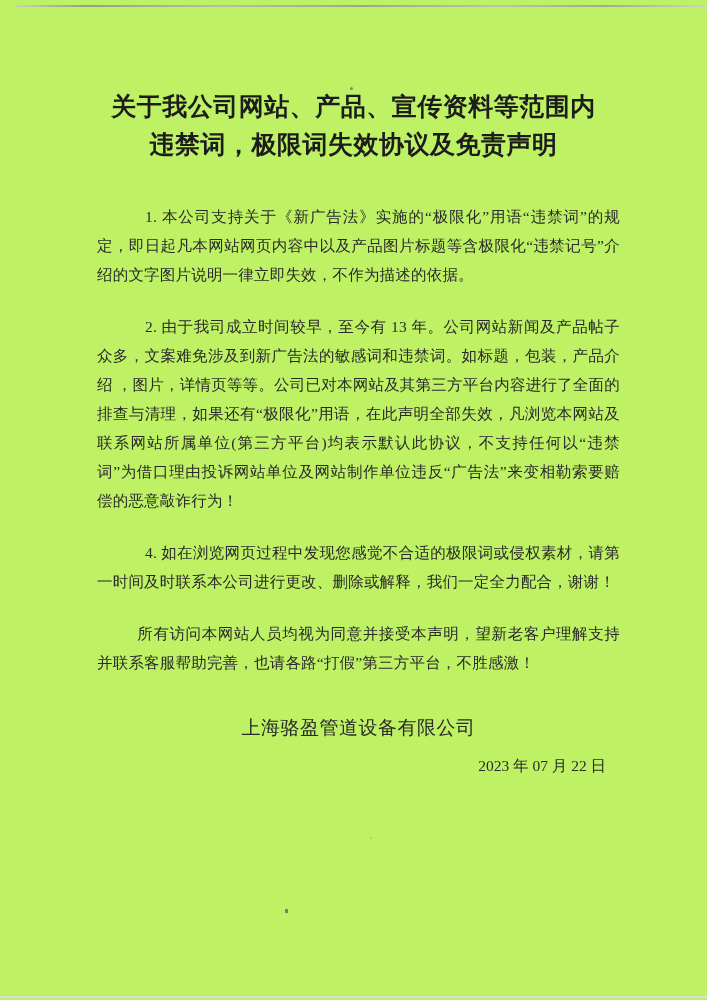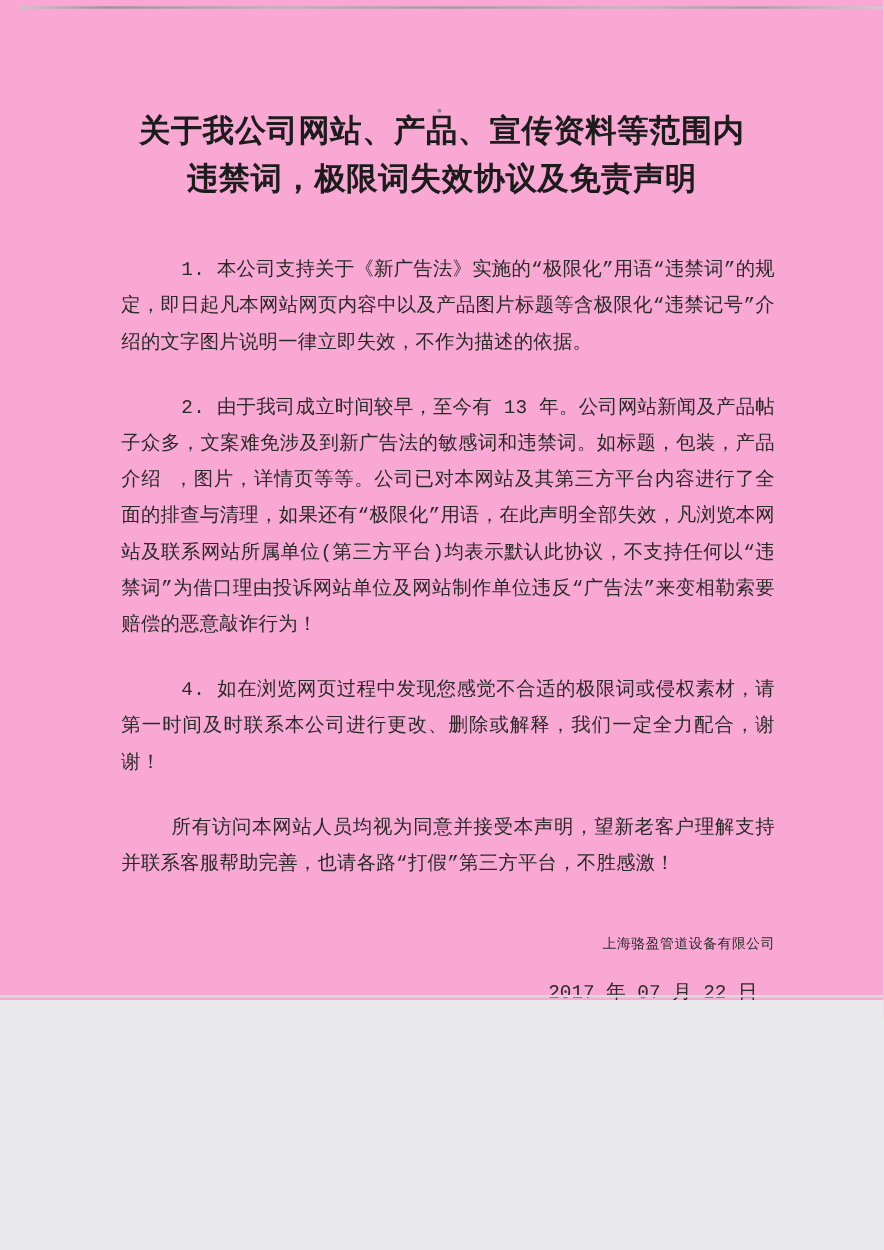--- a/index.html
+++ b/index.html
@@ -3,24 +3,24 @@
 <meta charset="utf-8">
 <style>
   html, body {
     margin: 0;
     padding: 0;
     background: #e9e9ec;
   }
   .page {
     position: relative;
     width: 707px;
-    height: 800px;
-    background: #f9a8d4;
+    height: 1000px;
+    background: #bef264;
     overflow: hidden;
-    font-family: Liberation Mono, monospace;
+    font-family: Liberation Serif, serif;
     color: #262626;
     box-sizing: border-box;
   }
   
   .scan-edge-top {
     position: absolute;
     top: 5px;
     left: 16px;
     right: 0;
     height: 2px;
@@ -82,24 +82,25 @@
     letter-spacing: 0.2px;
     color: #2a2a2a;
   }
   .para.numbered { text-indent: 3.1em; }
   .para.closing  { text-indent: 2.6em; margin-bottom: 0; }
   .signature {
     margin-top: 36px;
     text-align: right;
   }
   .signature .company {
-    font-size: 11px;
+    font-size: 19px;
     line-height: 29px;
     letter-spacing: 0.5px;
     color: #2a2a2a;
+    text-align: center;
   }
   .signature .date {
     margin-top: 9px;
     padding-right: 14px;
     font-size: 15.5px;
     line-height: 29px;
     color: #2a2a2a;
   }
 </style>
 </head>
@@ -119,19 +120,19 @@
   </h1>
 
   <div class="content">
     <p class="para numbered">1. 本公司支持关于《新广告法》实施的“极限化”用语“违禁词”的规定，即日起凡本网站网页内容中以及产品图片标题等含极限化“违禁记号”介绍的文字图片说明一律立即失效，不作为描述的依据。</p>
     <p class="para numbered">2. 由于我司成立时间较早，至今有 13 年。公司网站新闻及产品帖子众多，文案难免涉及到新广告法的敏感词和违禁词。如标题，包装，产品介绍 ，图片，详情页等等。公司已对本网站及其第三方平台内容进行了全面的排查与清理，如果还有“极限化”用语，在此声明全部失效，凡浏览本网站及联系网站所属单位(第三方平台)均表示默认此协议，不支持任何以“违禁词”为借口理由投诉网站单位及网站制作单位违反“广告法”来变相勒索要赔偿的恶意敲诈行为！</p>
     <p class="para numbered">4. 如在浏览网页过程中发现您感觉不合适的极限词或侵权素材，请第一时间及时联系本公司进行更改、删除或解释，我们一定全力配合，谢谢！</p>
     <p class="para closing">所有访问本网站人员均视为同意并接受本声明，望新老客户理解支持并联系客服帮助完善，也请各路“打假”第三方平台，不胜感激！</p>
 
     <div class="signature">
       <div class="company">上海骆盈管道设备有限公司</div>
-      <div class="date">2017 年 07 月 22 日</div>
+      <div class="date">2023 年 07 月 22 日</div>
     </div>
   </div>
 
   <div class="scan-edge-bottom"></div>
 
 </div>
 
 </body></html>

